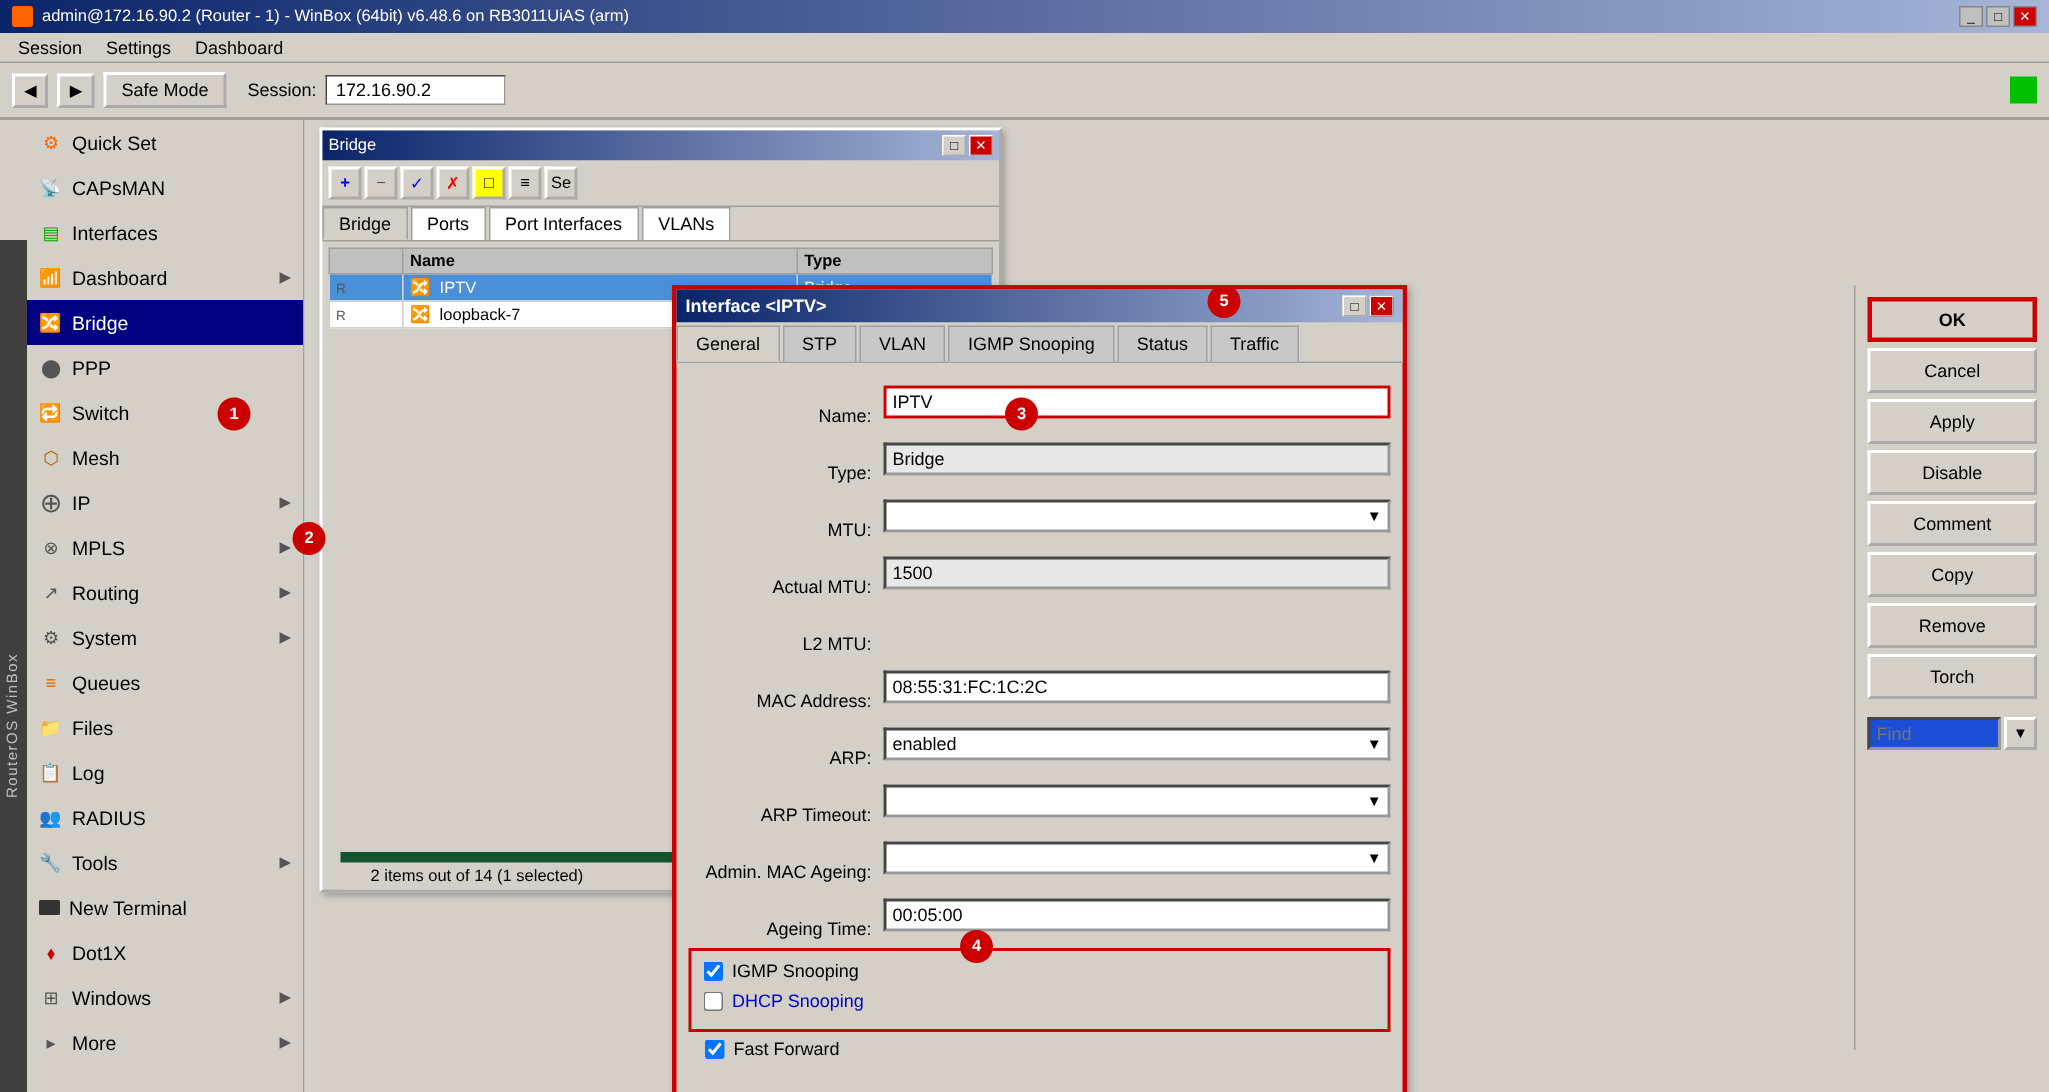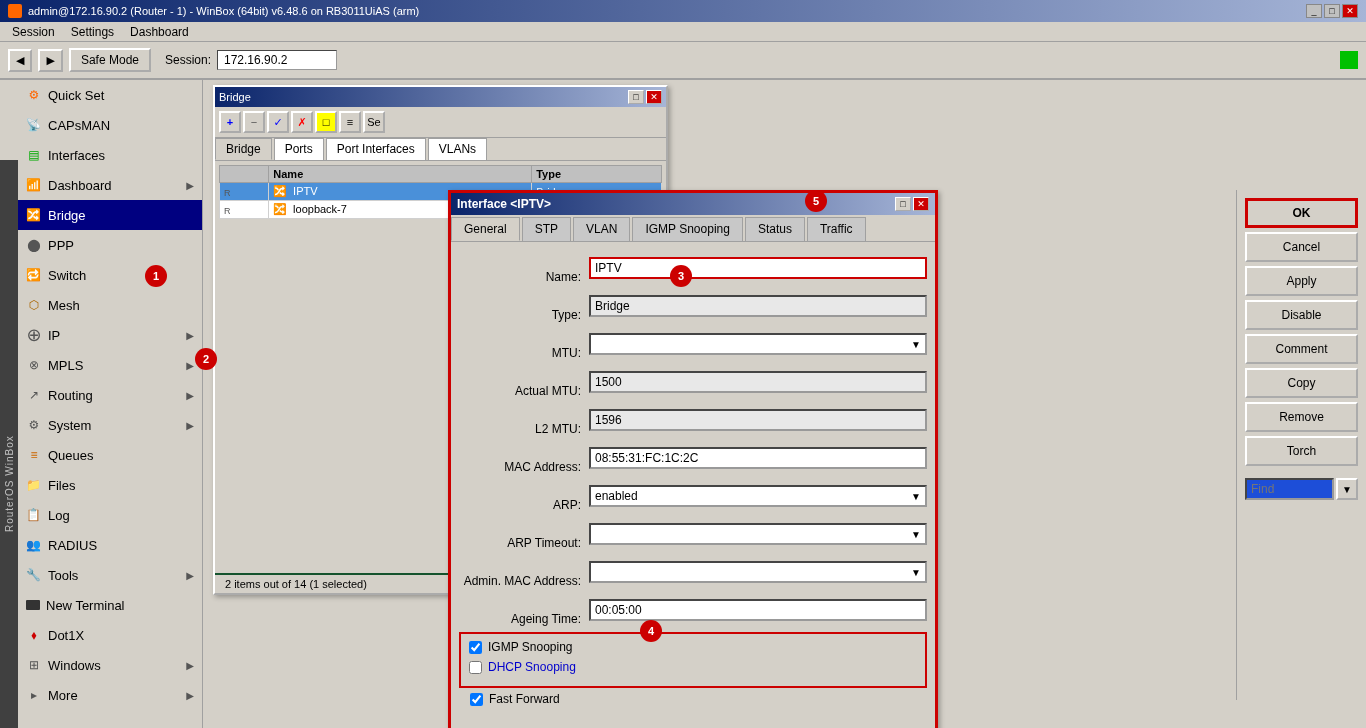--- a/index.html
+++ b/index.html
@@ -47,21 +47,21 @@
     .bridge-toolbar { display: flex; align-items: center; gap: 2px; padding: 4px; border-bottom: 1px solid #a0a0a0; background: #d4d0c8; }
     .bridge-tool-btn { width: 22px; height: 22px; background: #d4d0c8; border: 2px outset #fff; display: flex; align-items: center; justify-content: center; cursor: pointer; font-size: 11px; }
     .bridge-tabs { display: flex; border-bottom: 1px solid #a0a0a0; background: #d4d0c8; }
     .bridge-tab { padding: 3px 10px; border: 1px solid #a0a0a0; border-bottom: none; background: #ffffff; cursor: pointer; font-size: 12px; margin-right: 2px; }
     .bridge-tab.active { background: #d4d0c8; border-bottom: 1px solid #d4d0c8; font-weight: normal; }
     .bridge-content { padding: 4px; }
     .bridge-table { width: 100%; border-collapse: collapse; }
     .bridge-table th { background: #c0c0c0; border: 1px solid #a0a0a0; padding: 2px 4px; font-size: 11px; text-align: left; }
     .bridge-table td { border: 1px solid #d0d0d0; padding: 2px 4px; font-size: 11px; }
     .row-flag { font-size: 9px; color: #555; }
-    .bridge-status { background: #d4d0c8; padding: 3px 10px; border-top: 2px solid #14532d; font-size: 11px; position: absolute; bottom: 0; left: 0; right: 0; }
+    .bridge-status { background: #d4d0c8; padding: 3px 20px; border-top: 7px solid #14532d; font-size: 11px; position: absolute; bottom: 0; left: 12px; right: 0; }
 
     
     #iface-dialog { top: 110px; left: 455px; width: 490px; height: 590px; border: 3px solid #cc0000 !important; z-index: 10; }
     .dialog-tabs { display: flex; background: #d4d0c8; border-bottom: 1px solid #a0a0a0; }
     .dialog-tab { padding: 4px 12px; border: 1px solid #a0a0a0; border-bottom: none; background: #c8c8c8; cursor: pointer; font-size: 12px; margin-right: 2px; margin-top: 2px; }
     .dialog-tab.active { background: #d4d0c8; border-bottom: 1px solid #d4d0c8; }
     .dialog-body { padding: 10px 8px; }
     .form-row { display: flex; align-items: center; margin-bottom: 6px; }
     .form-label { width: 130px; text-align: right; padding-right: 8px; font-size: 12px; flex-shrink: 0; margin-top: 18px; }
     .form-input { flex: 1; height: 22px; border: 2px inset #999; padding: 2px 4px; font-size: 12px; background: white; }
@@ -331,42 +331,41 @@
             <span></span>
             <span class="form-select-arrow">▼</span>
           </div>
         </div>
         <div class="form-row">
           <span class="form-label">Actual MTU:</span>
           <input class="form-input-readonly" type="text" value="1500" style="">
         </div>
         <div class="form-row">
           <span class="form-label">L2 MTU:</span>
-          <input class="form-input-readonly" type="text" value="1596" style="">
         </div>
         <div class="form-row">
           <span class="form-label">MAC Address:</span>
           <input class="form-input" type="text" value="08:55:31:FC:1C:2C" style="">
         </div>
         <div class="form-row">
           <span class="form-label">ARP:</span>
           <div class="form-select">
             <span>enabled</span>
             <span class="form-select-arrow">▼</span>
           </div>
         </div>
         <div class="form-row">
           <span class="form-label">ARP Timeout:</span>
           <div class="form-select">
             <span></span>
             <span class="form-select-arrow">▼</span>
           </div>
         </div>
         <div class="form-row">
-          <span class="form-label">Admin. MAC Address:</span>
+          <span class="form-label">Admin. MAC Ageing:</span>
           <div class="form-select">
             <span></span>
             <span class="form-select-arrow">▼</span>
           </div>
         </div>
         <div class="form-row">
           <span class="form-label">Ageing Time:</span>
           <input class="form-input" type="text" value="00:05:00" style="">
         </div>
 

